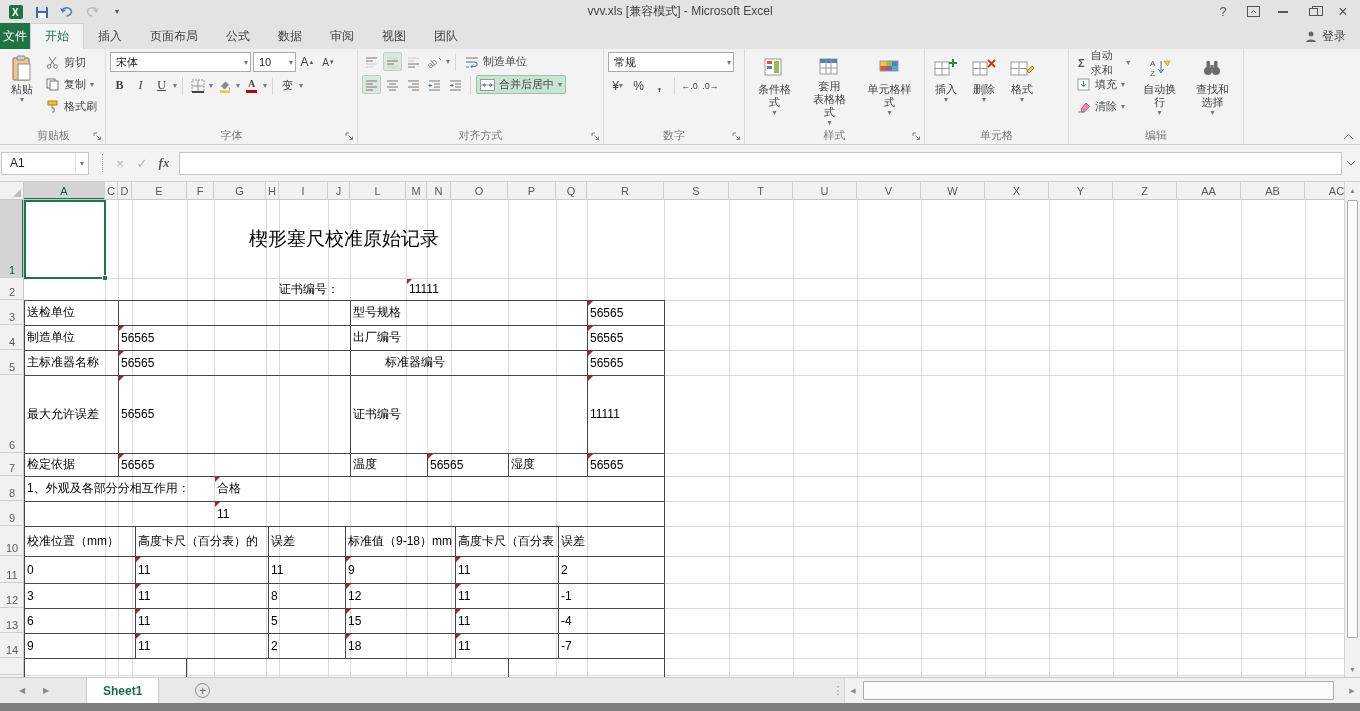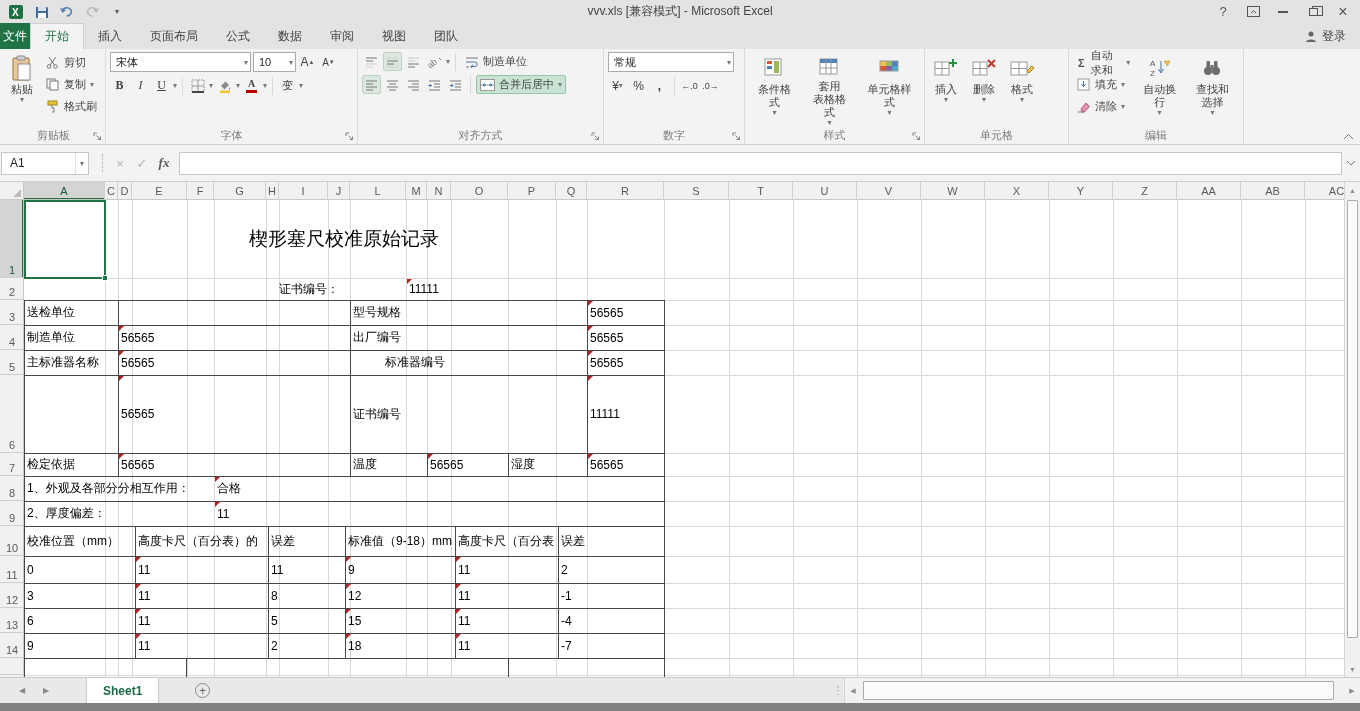--- a/index.html
+++ b/index.html
@@ -772,20 +772,23 @@
           <span>56565</span>
           <span class="mk" style="border-top-color: rgb(178, 34, 34);"></span>
         </div>
         <div class="cell" style="left: 326px; top: 150px; width: 237px; height: 25px; margin-left: 32px;">
           <span>标准器编号</span>
         </div>
         <div class="cell" style="left: 563px; top: 150px; width: 77px; height: 25px;">
           <span>56565</span>
           <span class="mk" style="border-top-color: rgb(178, 34, 34);"></span>
         </div>
+        <div class="cell" style="left: 0px; top: 175px; width: 94px; height: 78px;">
+          <span>最大允许误差</span>
+        </div>
         <div class="cell" style="left: 94px; top: 175px; width: 232px; height: 78px;">
           <span>56565</span>
           <span class="mk" style="border-top-color: rgb(178, 34, 34);"></span>
         </div>
         <div class="cell" style="left: 326px; top: 175px; width: 237px; height: 78px; font-family: Liberation Mono, monospace;">
           <span>证书编号</span>
         </div>
         <div class="cell" style="left: 563px; top: 175px; width: 77px; height: 78px;">
           <span>11111</span>
           <span class="mk" style="border-top-color: rgb(178, 34, 34);"></span>
@@ -810,23 +813,20 @@
         <div class="cell" style="left: 563px; top: 253px; width: 77px; height: 23px;">
           <span>56565</span>
           <span class="mk" style="border-top-color: rgb(178, 34, 34);"></span>
         </div>
         <div class="cell" style="left: 0px; top: 276px; width: 190px; height: 25px;">
           <span>1、外观及各部分分相互作用：</span>
         </div>
         <div class="cell" style="left: 190px; top: 276px; width: 120px; height: 25px;">
           <span>合格</span>
           <span class="mk" style="border-top-color: rgb(178, 34, 34);"></span>
-        </div>
-        <div class="cell" style="left: 0px; top: 301px; width: 190px; height: 25px;">
-          <span>2、厚度偏差：</span>
         </div>
         <div class="cell" style="left: 190px; top: 301px; width: 120px; height: 25px;">
           <span>11</span>
           <span class="mk" style="border-top-color: rgb(178, 34, 34);"></span>
         </div>
         <div class="cell" style="left: 0px; top: 326px; width: 111px; height: 30px;">
           <span>校准位置（mm）</span>
         </div>
         <div class="cell" style="left: 111px; top: 326px; width: 133px; height: 30px;">
           <span>高度卡尺（百分表）的</span>

